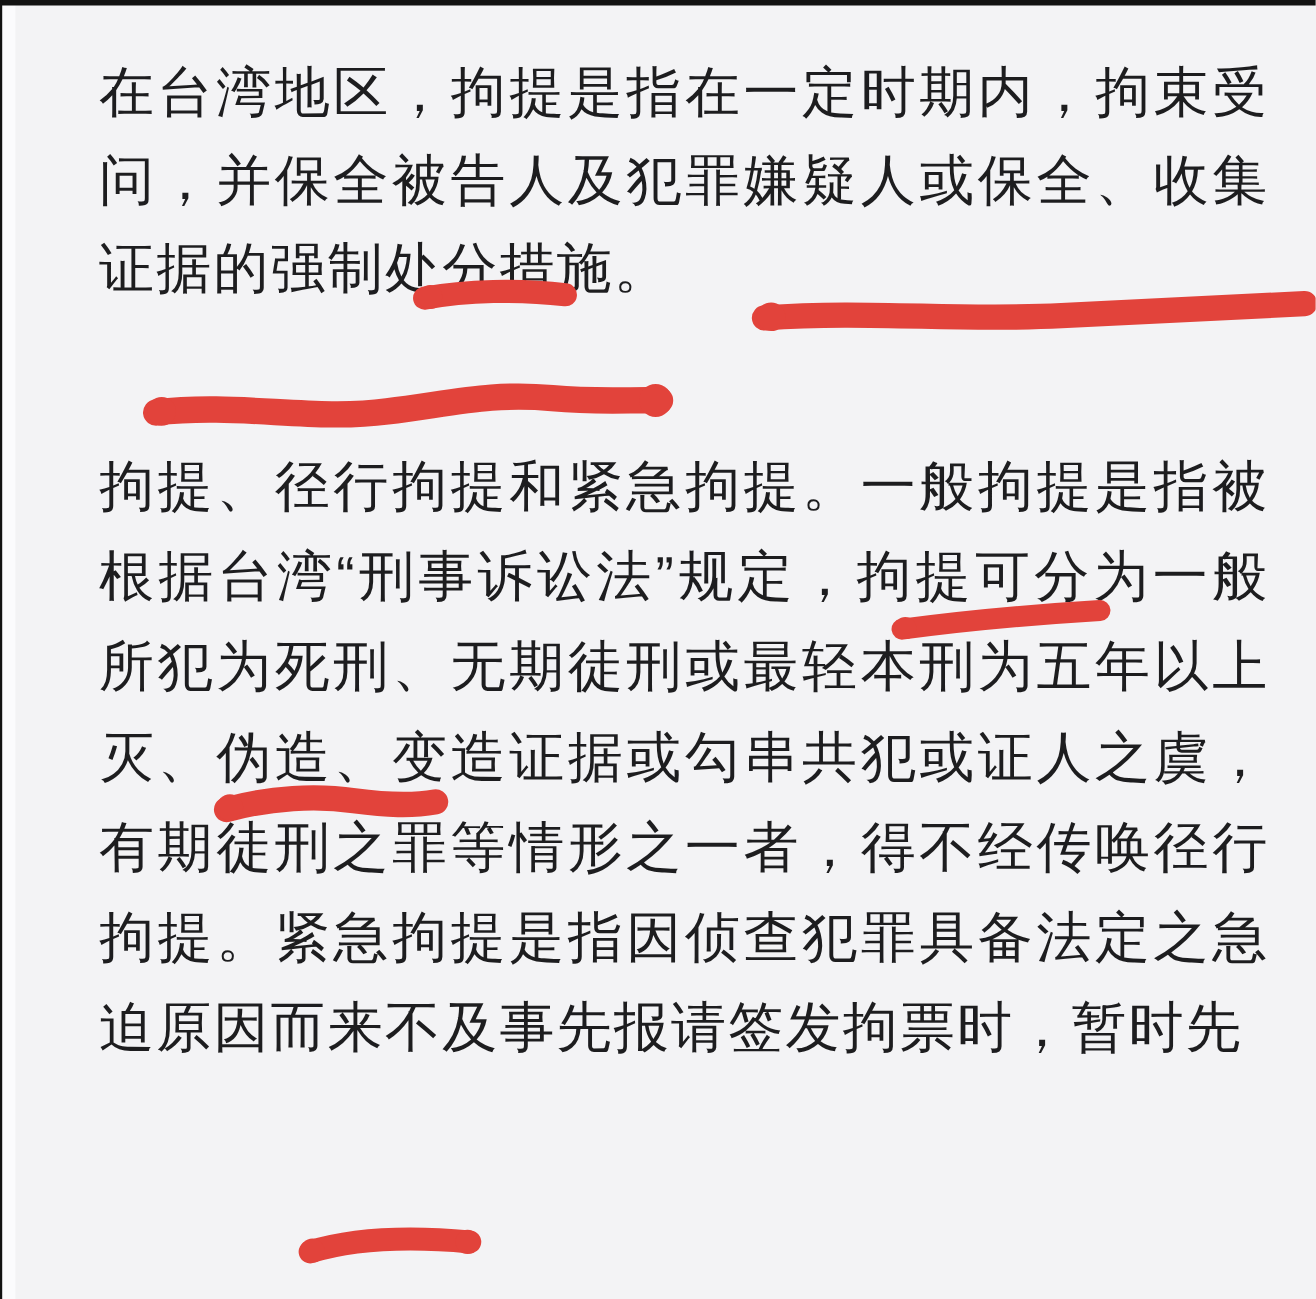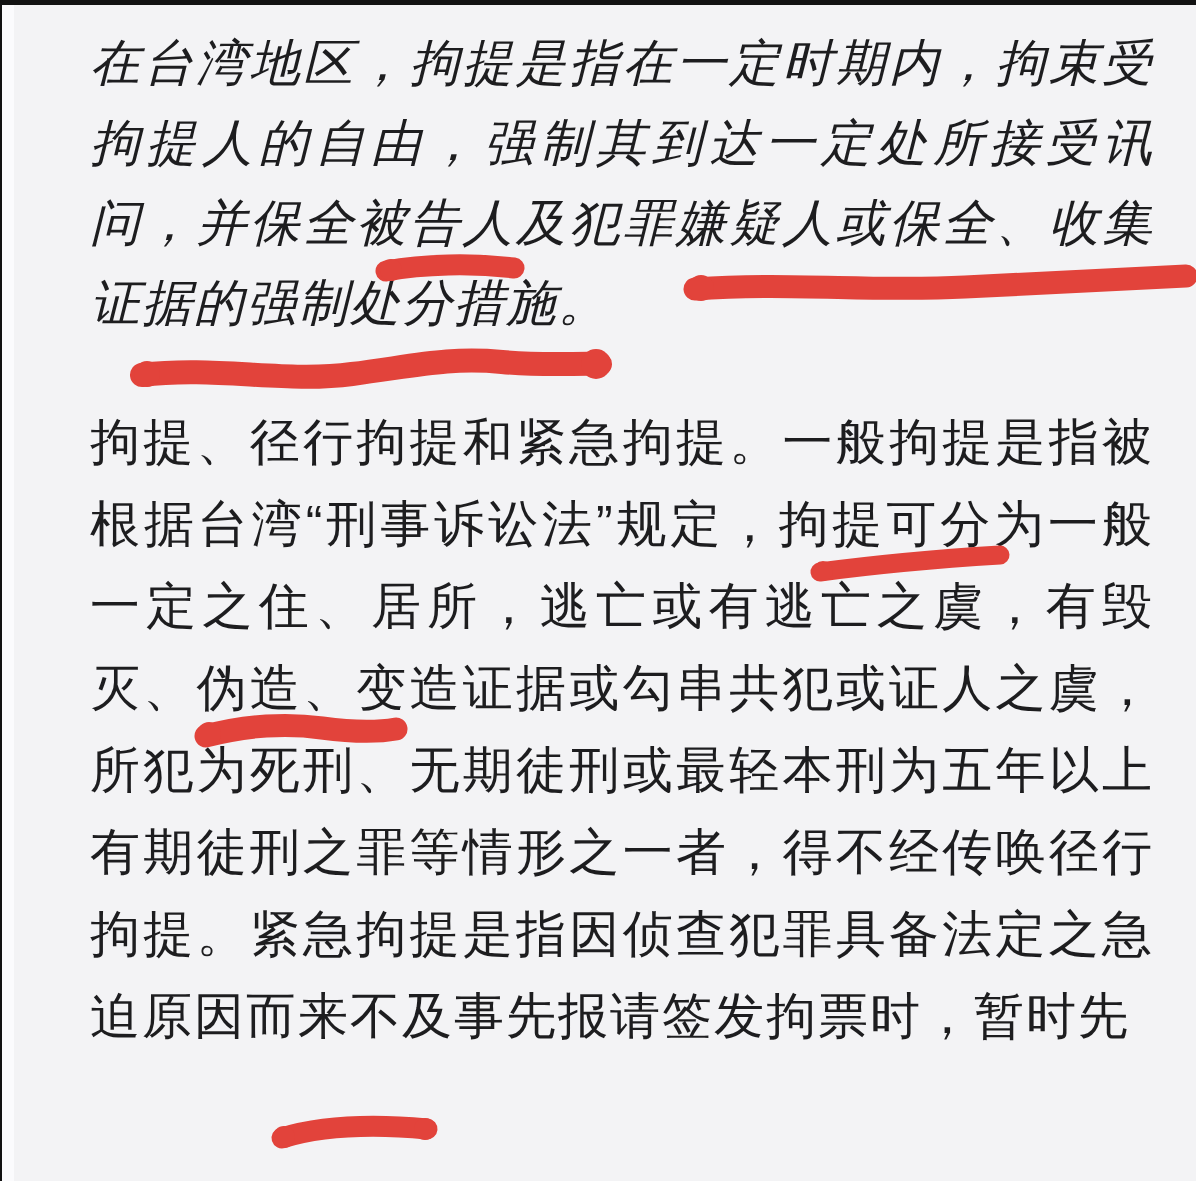--- a/index.html
+++ b/index.html
@@ -11,21 +11,21 @@
   .page{position:relative;width:1196px;height:1181px;background:var(--bg,#f3f3f5);}
   .left-strip{position:absolute;left:0;top:0;width:14px;height:100%;background:#fbfbfd;z-index:1;}
   .top-edge{position:absolute;top:0;left:0;right:0;height:5px;background:var(--edge,#121212);z-index:4;}
   .left-edge{position:absolute;top:0;left:0;width:2px;height:100%;background:var(--edge,#121212);z-index:4;}
 
   .para{
     position:absolute;left:90px;width:1064px;z-index:2;
     color:var(--text,#1d1d1f);
     font-size:50px;font-weight:500;letter-spacing:2px;
   }
-  .para1{top:23px;font-style:italic;}
+  .para1{top:44px;}
   .para2{top:401px;}
   .para1 .line{height:80px;line-height:80px;}
   .para2 .line{height:82px;line-height:82px;}
   .line{
     white-space:nowrap;
     text-align:justify;
     text-align-last:justify;
   }
   .line.last{text-align:right;text-align-last:left;}
 
@@ -39,31 +39,29 @@
 </head>
 <body>
 
 <div class="page">
   <div class="left-strip"></div>
   <div class="top-edge"></div>
   <div class="left-edge"></div>
 
   <div class="para para1">
     <div class="line">在台湾地区，拘提是指在一定时期内，拘束受</div>
-    <div class="line">拘提人的自由，强制其到达一定处所接受讯</div>
     <div class="line">问，并保全被告人及犯罪嫌疑人或保全、收集</div>
     <div class="line last">证据的强制处分措施。</div>
   </div>
 
   <div class="para para2">
     <div class="line">拘提、径行拘提和紧急拘提。一般拘提是指被</div>
     <div class="line">根据台湾“刑事诉讼法”规定，拘提可分为一般</div>
-    <div class="line">一定之住、居所，逃亡或有逃亡之虞，有毁</div>
+    <div class="line">所犯为死刑、无期徒刑或最轻本刑为五年以上</div>
     <div class="line">灭、伪造、变造证据或勾串共犯或证人之虞，</div>
-    <div class="line">所犯为死刑、无期徒刑或最轻本刑为五年以上</div>
     <div class="line">有期徒刑之罪等情形之一者，得不经传唤径行</div>
     <div class="line">拘提。紧急拘提是指因侦查犯罪具备法定之急</div>
     <div class="line last">迫原因而来不及事先报请签发拘票时，暂时先</div>
   </div>
 
   <svg class="marks" viewBox="0 0 1196 1181" xmlns="http://www.w3.org/2000/svg" aria-hidden="true">
 
     <path d="M386 271 C424 264 472 263 514 268" stroke-width="21"></path>
     <circle cx="391" cy="270" r="11"></circle>
 

